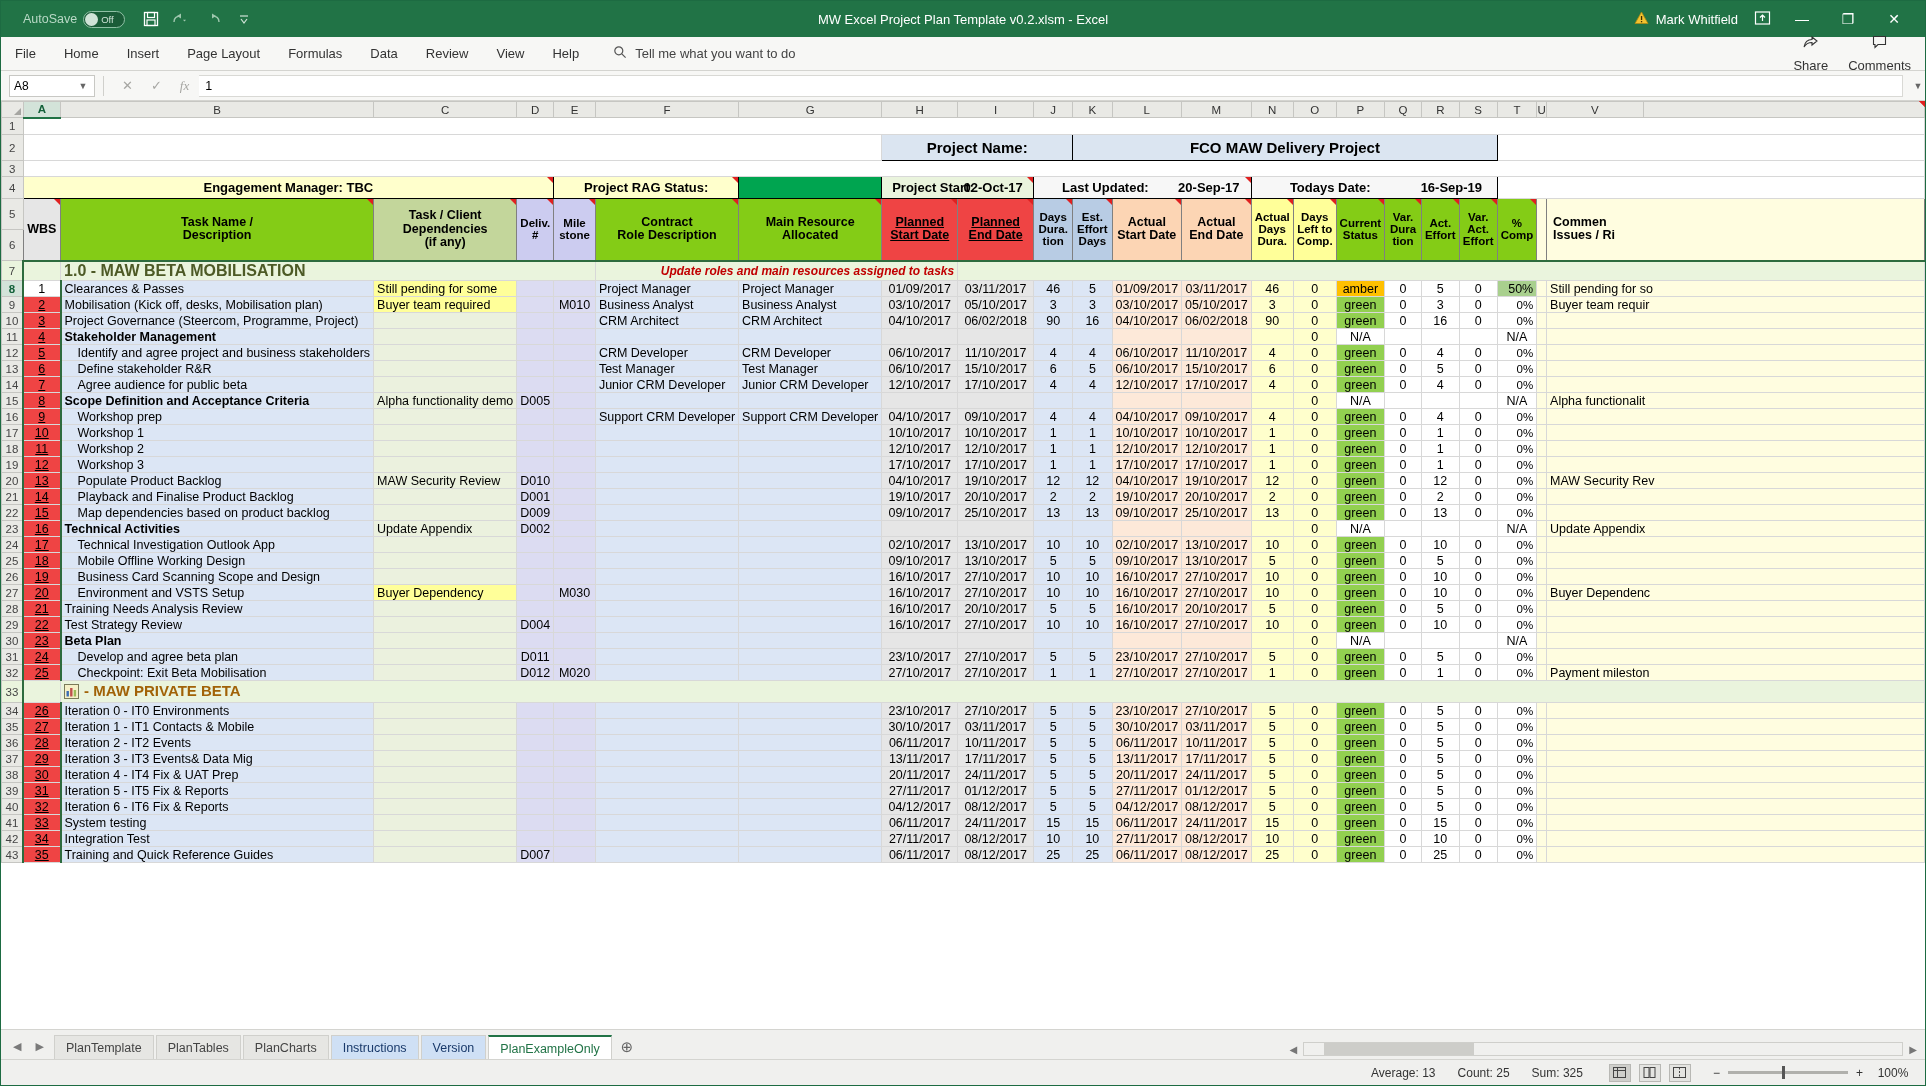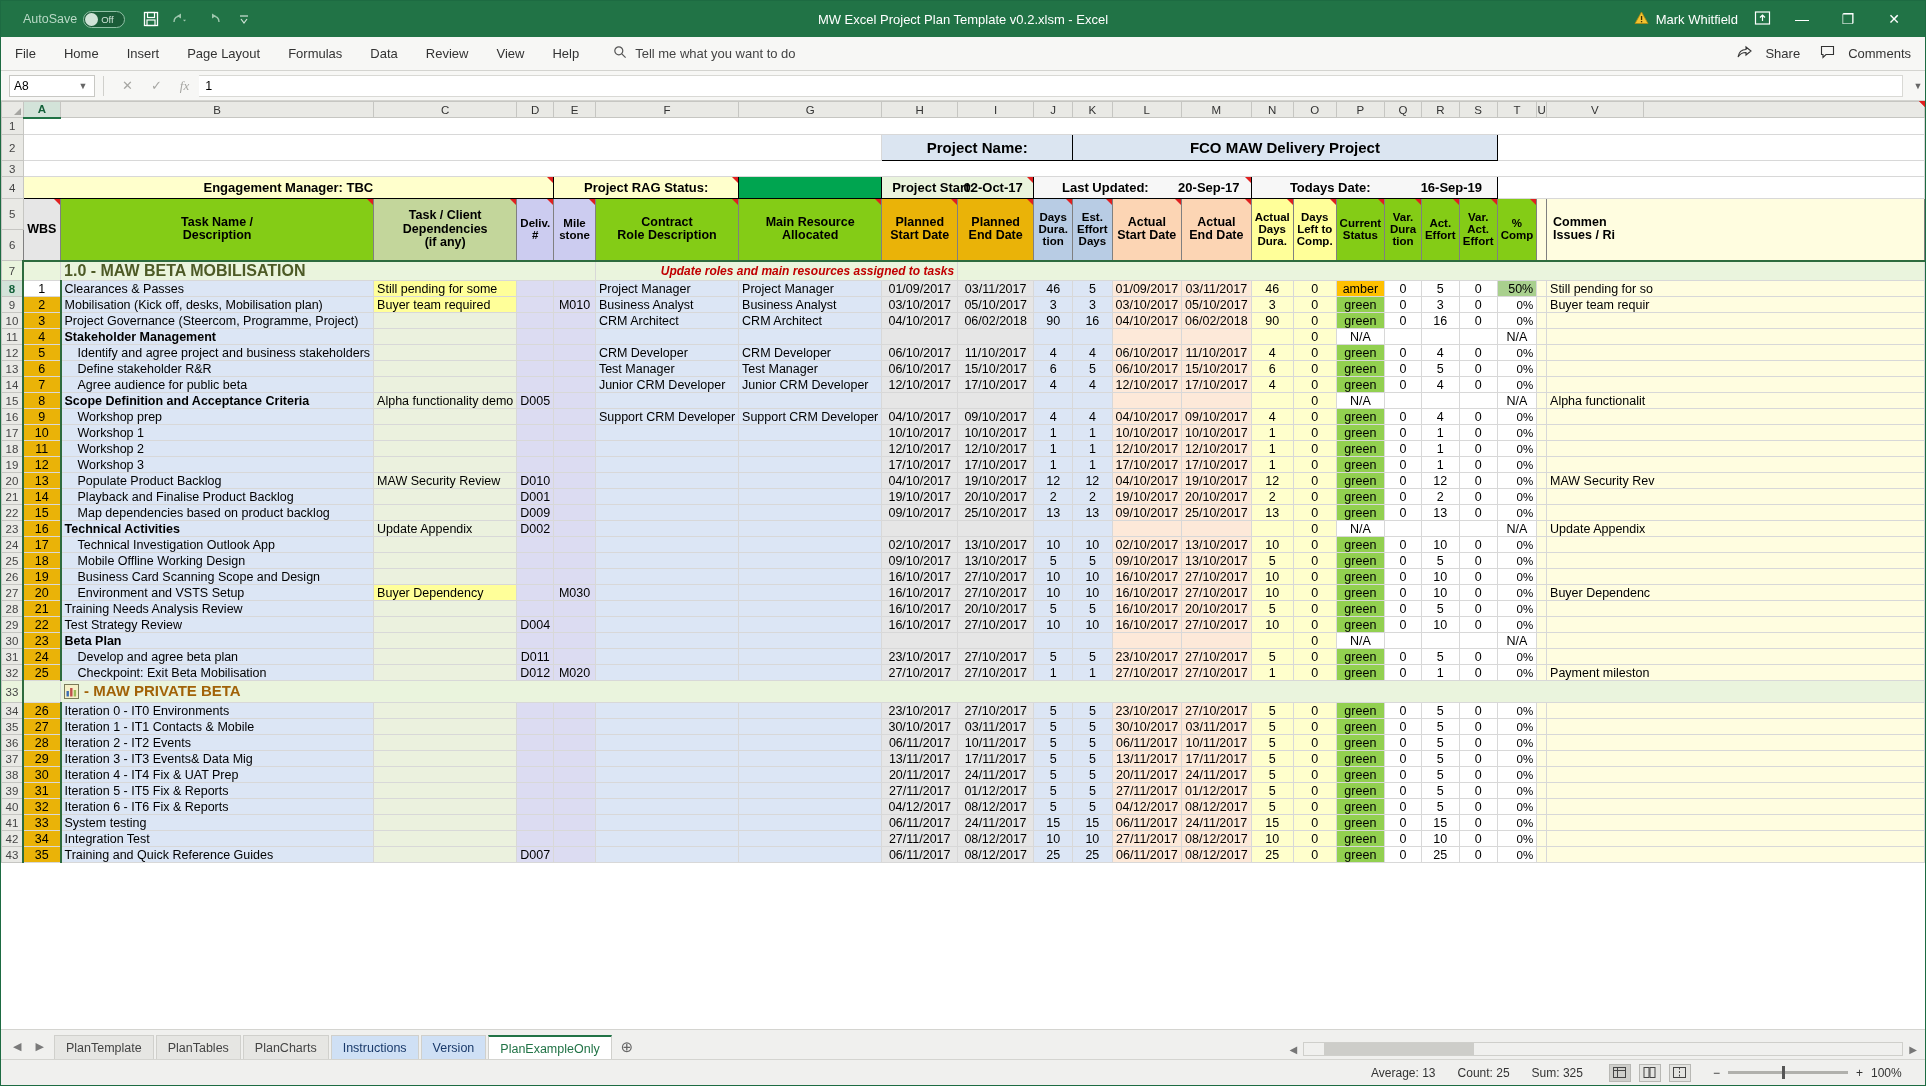--- a/index.html
+++ b/index.html
@@ -32,21 +32,21 @@
   .winbtn { width:30px; text-align:center; color:#fff; font-size:14px; cursor:default; }
 
   
   .ribbon { height:34px; background:#f7f7f5; border-bottom:1px solid #d4d4d0;
             display:flex; align-items:center; flex:0 0 34px; position:relative; }
   .rtab { padding:0 14px; height:34px; line-height:34px; font-size:13px; color:#333; }
   .tellme { display:flex; align-items:center; gap:8px; margin-left:20px; color:#444;
             font-size:13px; }
   .ribbon-right { margin-left:auto; display:flex; align-items:center; gap:20px;
                   padding-right:14px; font-size:13px; color:#333; }
-  .ribbon-right span.it { display:flex; align-items:center; gap:13px; }
+  .ribbon-right span.it { display:flex; align-items:center; gap:6px;flex-direction:column; }
 
   
   .fbar { height:30px; background:#f7f7f5; border-bottom:1px solid #d4d4d0;
           display:flex; align-items:center; flex:0 0 30px; }
   .namebox { width:86px; height:22px; margin-left:8px; background:#fff;
              border:1px solid #c8c8c4; display:flex; align-items:center;
              padding:0 4px; font-size:12px; justify-content:space-between; }
   .fb-sep { width:1px; height:20px; background:#d0d0cc; margin:0 8px; }
   .fb-icons { display:flex; align-items:center; gap:18px; color:#a6a6a2;
               font-size:13px; padding:0 10px; }
@@ -71,21 +71,21 @@
   td.rowhdr.sel { background:#d3e3d9; color:#14613a; font-weight:bold; }
   td { border:1px solid #d8d8d8; font-size:12.5px; padding:0 3px;
        white-space:nowrap; overflow:hidden; vertical-align:middle; height:16px; }
 
   
   .f-blue   { background:#dce6f5; }
   .f-blue2  { background:#b8cce4; }
   .f-lblue  { background:#dbe5f1; }
   .f-green  { background:#c3d69b; }
   .f-lgreen { background:#ebf1de; }
-  .f-grey   { background:#eab308; }
+  .f-grey   { background:#ef4444;text-decoration:underline; }
   .f-lgrey  { background:#e6e6e6; }
   .f-orange { background:#fcd5b4; }
   .f-lorange{ background:#fde9d9; }
   .f-yellow { background:#ffff99; }
   .f-lyellow{ background:#ffffcc; }
   .f-cream  { background:#fffde0; }
   .f-lavbl  { background:#ccccf0; }
   .f-lav    { background:#dcdcf2; }
   .f-wht    { background:#ffffff; }
   .f-grnsolid{ background:#00a550; }
@@ -135,21 +135,21 @@
             flex:0 0 26px; padding:0 10px; }
   .status .stats { margin-left:auto; display:flex; gap:22px; }
   .viewbtns { display:flex; gap:8px; margin-left:26px; align-items:center; }
   .vbtn { width:22px; height:18px; border:1px solid #b8b8b4; background:#e4e4e1;
           display:flex; align-items:center; justify-content:center; }
   .vbtn.act { background:#cfcfcb; }
   .zoomwrap { display:flex; align-items:center; gap:8px; margin-left:22px; }
   .zslider { width:120px; height:3px; background:#b0b0ac; position:relative; }
   .zknob { position:absolute; left:54px; top:-5px; width:3px; height:13px;
            background:#555; }
-  .zpct { width:44px; text-align:left; }
+  .zpct { width:44px; text-align:center; }
 </style>
 </head>
 <body>
 
 <div class="app">
 
   <div class="titlebar">
     <div class="autosave">
       <span class="lbl">AutoSave</span>
       <span class="toggle">

